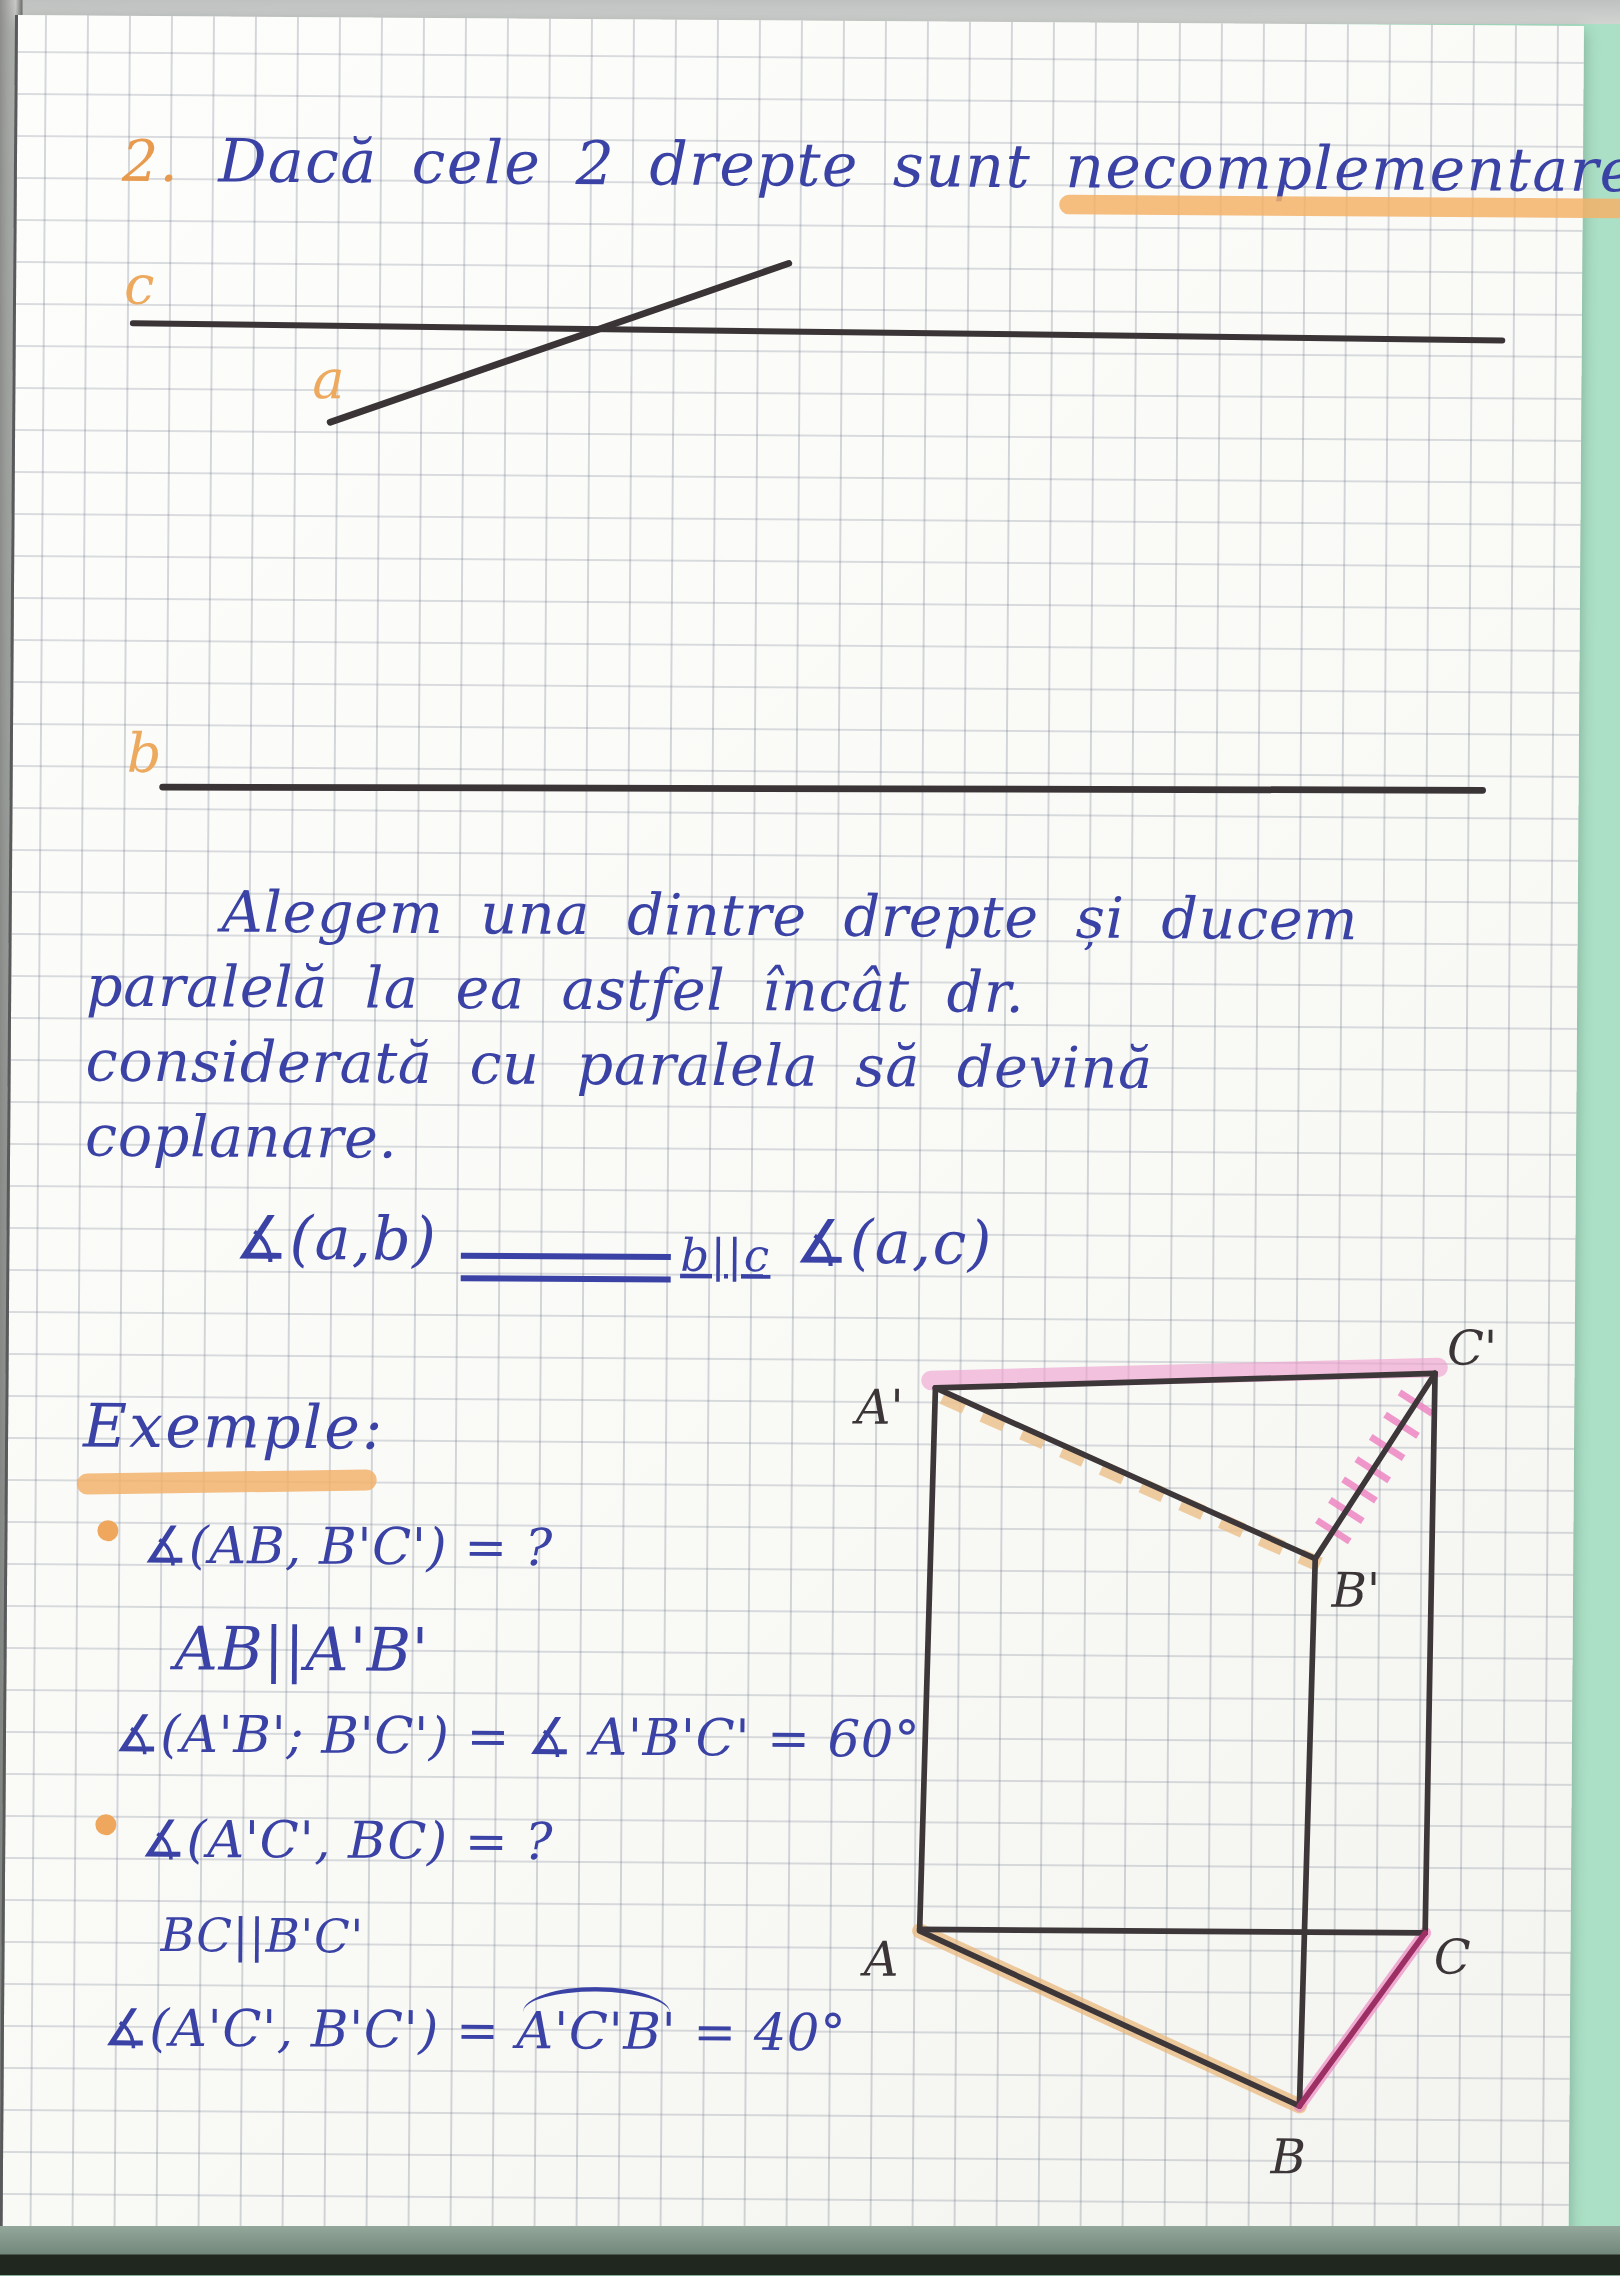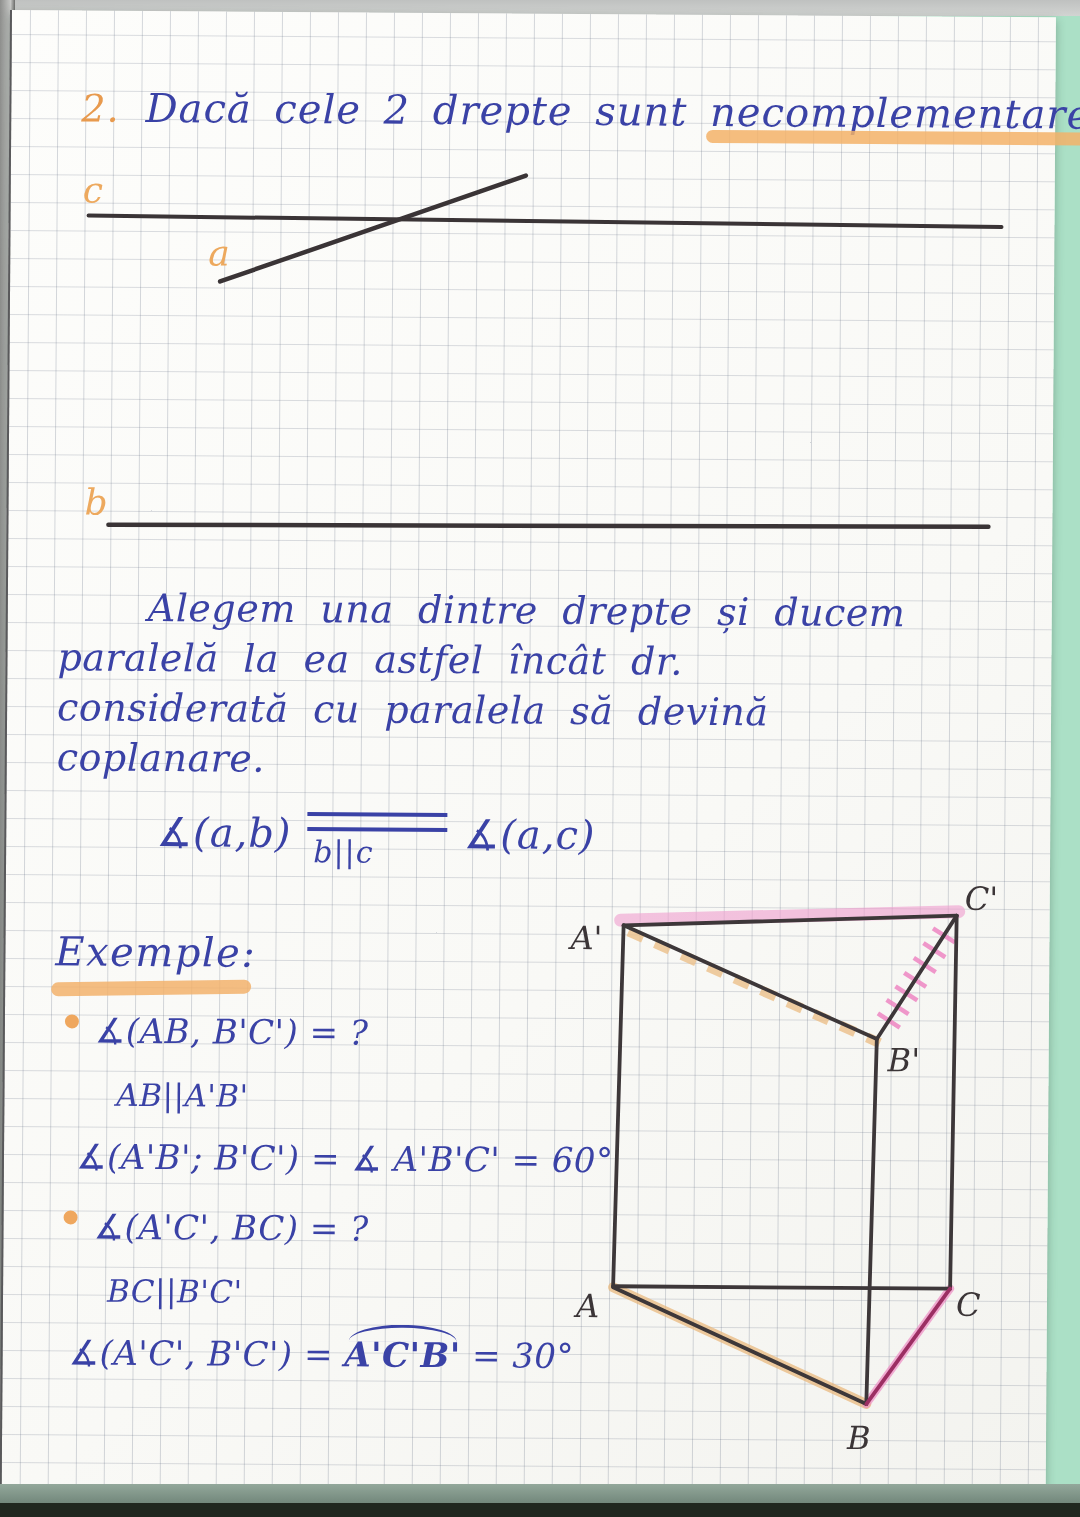--- a/index.html
+++ b/index.html
@@ -43,28 +43,28 @@
   
   .exemple{left:50px;top:918px;font-size:40px;letter-spacing:1.5px;}
   .exemple-bar{left:46px;top:970px;width:200px;height:14px;background:#f2b16c;
     border-radius:8px;opacity:.85;transform:rotate(-1.2deg);}
   
   .para{left:50px;top:572px;width:1000px;font-size:38px;line-height:50px;
     letter-spacing:.5px;word-spacing:12px;}
   .para .p-line:first-child{text-indent:90px;}
   
   .formula{left:150px;top:792px;display:flex;align-items:center;font-size:40px;letter-spacing:1px;}
-  .eq-mid{display:flex;flex-direction:column;align-items:flex-end;margin:0 16px;transform:translateY(8px);}
+  .eq-mid{display:flex;flex-direction:row;align-items:flex-end;margin:0 16px;transform:translateY(8px);text-decoration:underline;}
   .eq-lines{width:140px;height:11px;border-top:4px solid #3a42a6;border-bottom:4px solid #3a42a6;}
   .eq-cond{font-size:30px;margin-top:3px;align-self:flex-start;margin-left:6px;}
   
   .ex-line{white-space:nowrap;font-size:34px;letter-spacing:.5px;}
   .bullet{display:inline-block;width:14px;height:14px;border-radius:50%;
     background:#efa75e;margin-right:16px;vertical-align:14px;}
-  .arc{position:relative;display:inline-block;font-weight:bold;}
+  .arc{position:relative;display:inline-block;}
   .arc::before{content:"";position:absolute;left:4px;right:4px;top:-10px;height:14px;
     border-top:3.5px solid #3a42a6;border-radius:50% 50% 0 0 / 100% 100% 0 0;}
   svg text{font-family:"DejaVu Serif","DejaVu Sans",serif;font-style:italic;}
 </style>
 </head>
 <body>
 
 <div class="top-strip"></div>
 <div class="left-strip"></div>
 
@@ -102,28 +102,28 @@
     </span>
     <span>∡(a,c)</span>
   </div>
 
   <div class="abs exemple-bar"></div>
   <div class="abs exemple ink">Exemple:</div>
 
   <div class="abs ex-line ink" style="left:60px;top:1000px;">
     <span class="bullet"></span><span>∡(AB, B'C') = ?</span>
   </div>
-  <div class="abs ex-line ink" style="left:112px;top:1066px;font-size:31px;">AB||A'B'</div>
+  <div class="abs ex-line ink" style="left:112px;top:1066px;font-size:40px;">AB||A'B'</div>
   <div class="abs ex-line ink" style="left:72px;top:1126px;">∡(A'B'; B'C') = ∡ A'B'C' = 60°</div>
   <div class="abs ex-line ink" style="left:60px;top:1196px;">
     <span class="bullet"></span><span>∡(A'C', BC) = ?</span>
   </div>
   <div class="abs ex-line ink" style="left:104px;top:1262px;font-size:31px;">BC||B'C'</div>
   <div class="abs ex-line ink" style="left:66px;top:1322px;">
-    <span>∡(A'C', B'C') = </span><span class="arc">A'C'B'</span><span> = 30°</span>
+    <span>∡(A'C', B'C') = </span><span class="arc">A'C'B'</span><span> = 40°</span>
   </div>
 
   <svg class="abs" style="left:545px;top:855px;" width="480" height="625">
 
     <line x1="70" y1="51" x2="408" y2="40" stroke="#efa0cf" stroke-width="13" stroke-linecap="round" opacity="0.62"></line>
     <line x1="78" y1="62" x2="330" y2="172" stroke="#ecc08a" stroke-width="10" stroke-linecap="butt" stroke-dasharray="16 13" opacity="0.8"></line>
     <line x1="65" y1="418" x2="319" y2="533" stroke="#e9b577" stroke-width="10" stroke-linecap="round" opacity="0.7"></line>
     <line x1="319" y1="533" x2="402" y2="417" stroke="#ee8cc4" stroke-width="8" stroke-linecap="round" opacity="0.7"></line>
 
     <g stroke="#ee86c2" stroke-width="4.5" opacity="0.85">

